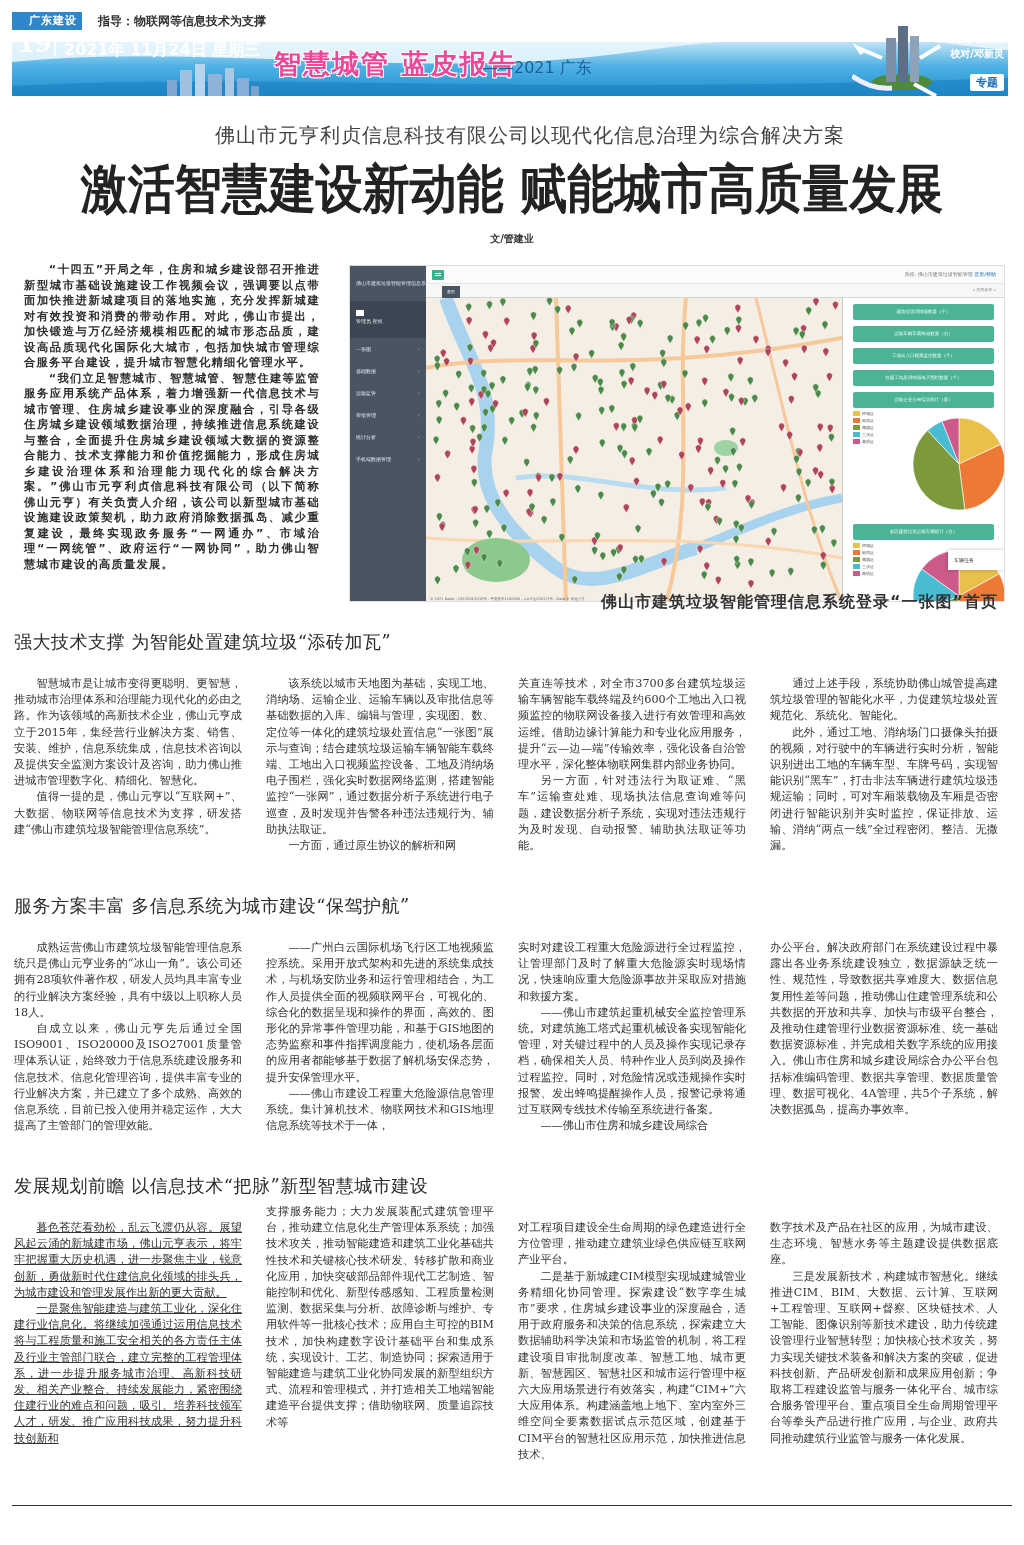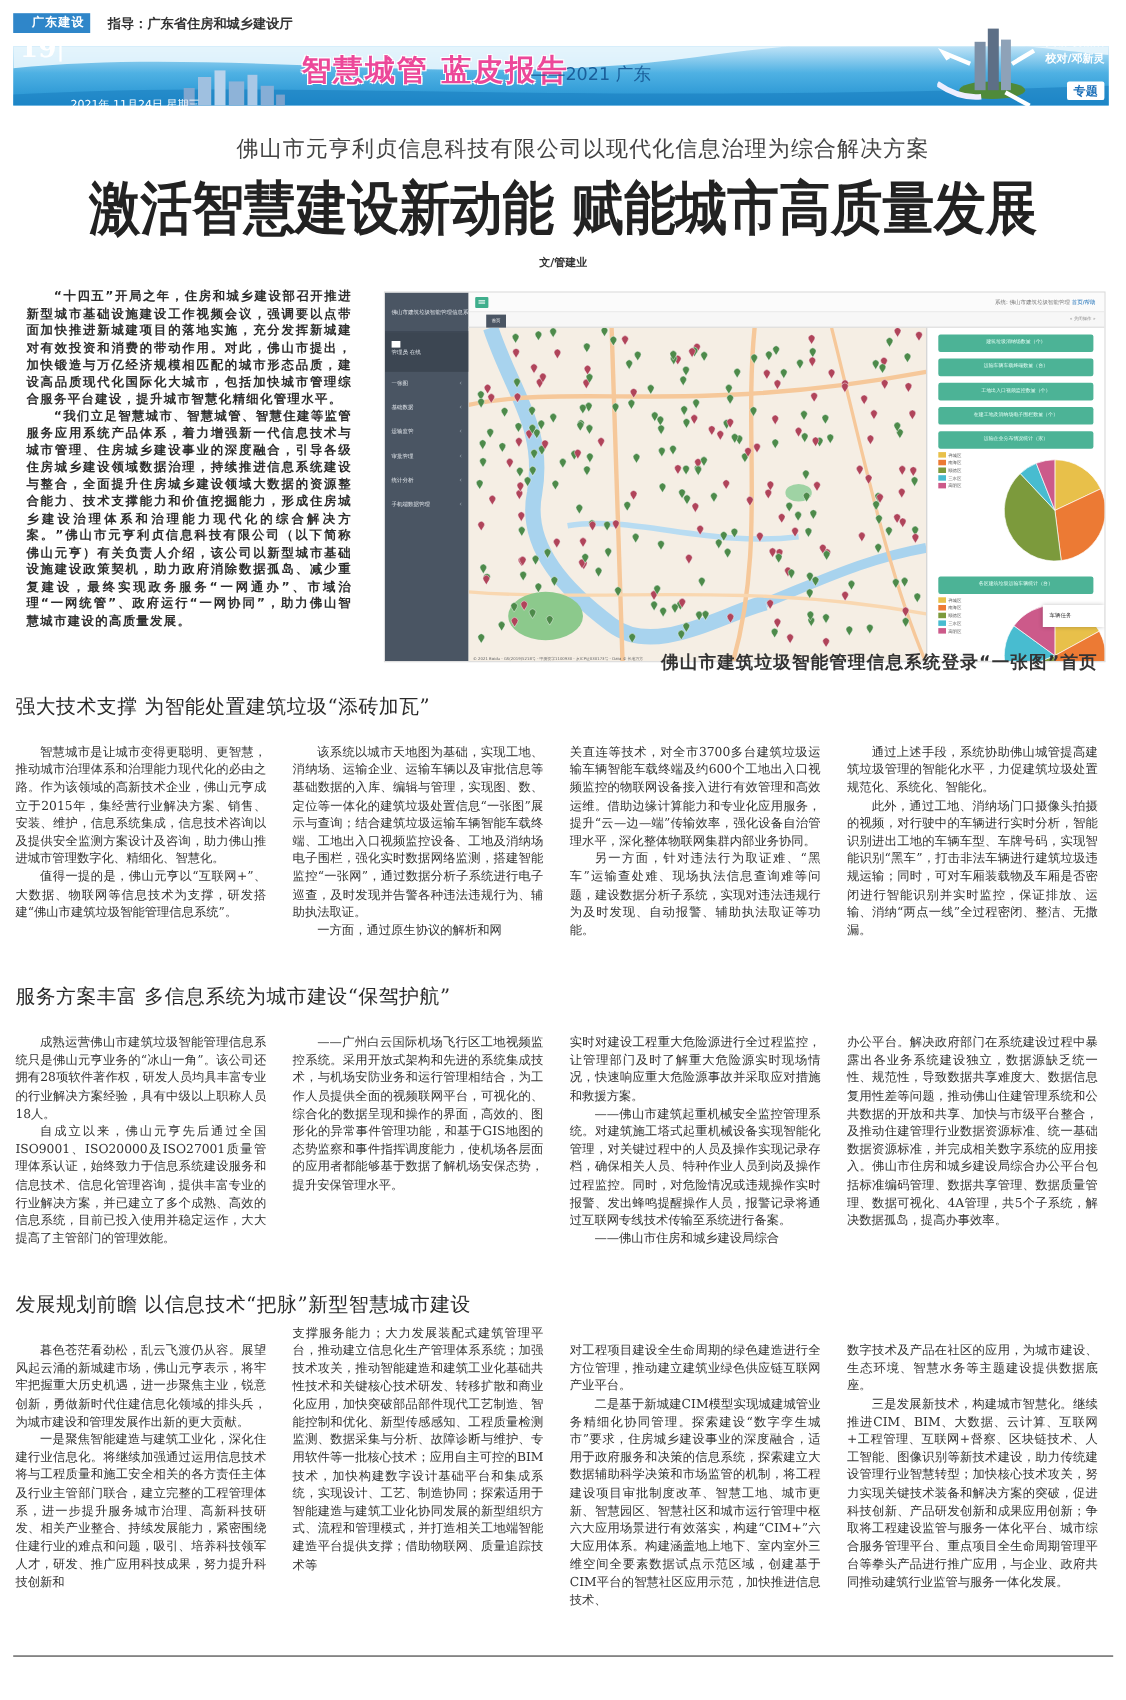--- a/index.html
+++ b/index.html
@@ -18,21 +18,21 @@
     .banner {
       position: absolute; left: 0; top: 34px; width: 996px; height: 54px;
       background: linear-gradient(180deg, #bfe3f7 0%, #4fb1e3 45%, #1f8fd0 100%);
       overflow: hidden;
     }
     .banner .wave {
       position: absolute; left: 0; top: 0; width: 996px; height: 54px;
     }
     .page-num { position: absolute; left: 6px; top: 22px; font-family: "DejaVu Serif", serif; font-size: 24px; font-weight: bold; color: #fff; line-height: 28px; }
     .page-sep { position: absolute; left: 42px; top: 24px; width: 2px; height: 24px; background: #fff; }
-    .date { position: absolute; left: 52px; top: 32px; font-size: 10px; color: #fff; font-weight: normal; margin-top: 48px; }
+    .date { position: absolute; left: 52px; top: 32px; font-size: 16px; color: #fff; font-weight: bold; }
     .buildings { position: absolute; left: 150px; top: 20px; width: 100px; height: 44px; }
     .banner-title {
       position: absolute; left: 262px; top: 38px; font-size: 27px; font-weight: bold; color: #ec4899;
       letter-spacing: 2px; text-shadow: 1px 1px 0 #fff, -1px -1px 0 #fff, 1px -1px 0 #fff, -1px 1px 0 #fff;
     }
     .banner-sub { position: absolute; left: 470px; top: 50px; font-size: 16px; color: #1b5f9a; }
     .city-graphic { position: absolute; left: 840px; top: 10px; width: 90px; height: 80px; }
     .credits { position: absolute; right: 4px; top: 8px; text-align: right; font-size: 10px; font-weight: bold; color: #fff; line-height: 15px; }
     .column-tag {
       position: absolute; right: 4px; top: 66px; background: #fff; color: #1b6fb8;
@@ -86,21 +86,21 @@
     }
     .col p { text-indent: 2em; }
     .col p.cont { text-indent: 0; }
     .rule { position: absolute; left: 12px; width: 1000px; top: 1505px; height: 1px; background: #333; }
   </style>
 </head>
 <body>
 
 <div class="masthead">
   <div class="paper-badge">广东建设报</div>
-  <div class="guide">指导：广东省住房和城乡建设厅</div>
+  <div class="guide">指导：物联网等信息技术为支撑</div>
   <div class="banner">
     <svg class="wave" viewBox="0 0 996 54" preserveAspectRatio="none">
       <path d="M0 20 C200 0 400 40 620 10 S900 0 996 8 L996 0 L0 0 Z" fill="#e9f6fd" opacity="0.9"></path>
       <path d="M0 44 C250 30 500 54 996 36 L996 54 L0 54 Z" fill="#1a7fc0" opacity="0.6"></path>
     </svg>
     <svg class="buildings" viewBox="0 0 100 44">
       <rect x="5" y="18" width="10" height="26" fill="#7fa6cf"></rect>
       <rect x="18" y="8" width="12" height="36" fill="#9fc0e0"></rect>
       <rect x="33" y="2" width="10" height="42" fill="#b8d3ec"></rect>
       <rect x="46" y="12" width="14" height="32" fill="#8eb3d8"></rect>
@@ -531,34 +531,35 @@
   </div>
 
 <div class="sec-title" style="top:894px;">服务方案丰富  多信息系统为城市建设“保驾护航”</div>
 <div id="sec-1">
     <div class="col" style="left: 14px; top: 940px;">
       <p>成熟运营佛山市建筑垃圾智能管理信息系统只是佛山元亨业务的“冰山一角”。该公司还拥有28项软件著作权，研发人员均具丰富专业的行业解决方案经验，具有中级以上职称人员18人。</p>
       <p>自成立以来，佛山元亨先后通过全国ISO9001、ISO20000及ISO27001质量管理体系认证，始终致力于信息系统建设服务和信息技术、信息化管理咨询，提供丰富专业的行业解决方案，并已建立了多个成熟、高效的信息系统，目前已投入使用并稳定运作，大大提高了主管部门的管理效能。</p>
     </div>
     <div class="col" style="left: 266px; top: 940px;">
       <p>——广州白云国际机场飞行区工地视频监控系统。采用开放式架构和先进的系统集成技术，与机场安防业务和运行管理相结合，为工作人员提供全面的视频联网平台，可视化的、综合化的数据呈现和操作的界面，高效的、图形化的异常事件管理功能，和基于GIS地图的态势监察和事件指挥调度能力，使机场各层面的应用者都能够基于数据了解机场安保态势，提升安保管理水平。</p>
+      <p>——佛山市建设工程重大危险源信息管理系统。集计算机技术、物联网技术和GIS地理信息系统等技术于一体，</p>
     </div>
     <div class="col" style="left: 518px; top: 940px;">
       <p class="cont">实时对建设工程重大危险源进行全过程监控，让管理部门及时了解重大危险源实时现场情况，快速响应重大危险源事故并采取应对措施和救援方案。</p>
       <p>——佛山市建筑起重机械安全监控管理系统。对建筑施工塔式起重机械设备实现智能化管理，对关键过程中的人员及操作实现记录存档，确保相关人员、特种作业人员到岗及操作过程监控。同时，对危险情况或违规操作实时报警、发出蜂鸣提醒操作人员，报警记录将通过互联网专线技术传输至系统进行备案。</p>
       <p>——佛山市住房和城乡建设局综合</p>
     </div>
     <div class="col" style="left: 770px; top: 940px;">
       <p class="cont">办公平台。解决政府部门在系统建设过程中暴露出各业务系统建设独立，数据源缺乏统一性、规范性，导致数据共享难度大、数据信息复用性差等问题，推动佛山住建管理系统和公共数据的开放和共享、加快与市级平台整合，及推动住建管理行业数据资源标准、统一基础数据资源标准，并完成相关数字系统的应用接入。佛山市住房和城乡建设局综合办公平台包括标准编码管理、数据共享管理、数据质量管理、数据可视化、4A管理，共5个子系统，解决数据孤岛，提高办事效率。</p>
     </div>
   </div>
 
 <div class="sec-title" style="top:1174px;">发展规划前瞻  以信息技术“把脉”新型智慧城市建设</div>
 <div id="sec-2">
-    <div class="col" style="left: 14px; top: 1220px;">
+    <div class="col" style="left: 14px; top: 1220px; text-decoration: underline;">
       <p>暮色苍茫看劲松，乱云飞渡仍从容。展望风起云涌的新城建市场，佛山元亨表示，将牢牢把握重大历史机遇，进一步聚焦主业，锐意创新，勇做新时代住建信息化领域的排头兵，为城市建设和管理发展作出新的更大贡献。</p>
       <p>一是聚焦智能建造与建筑工业化，深化住建行业信息化。将继续加强通过运用信息技术将与工程质量和施工安全相关的各方责任主体及行业主管部门联合，建立完整的工程管理体系，进一步提升服务城市治理、高新科技研发、相关产业整合、持续发展能力，紧密围绕住建行业的难点和问题，吸引、培养科技领军人才，研发、推广应用科技成果，努力提升科技创新和</p>
     </div>
     <div class="col" style="left: 266px; top: 1156px; margin-top: 48px;">
       <p class="cont">支撑服务能力；大力发展装配式建筑管理平台，推动建立信息化生产管理体系系统；加强技术攻关，推动智能建造和建筑工业化基础共性技术和关键核心技术研发、转移扩散和商业化应用，加快突破部品部件现代工艺制造、智能控制和优化、新型传感感知、工程质量检测监测、数据采集与分析、故障诊断与维护、专用软件等一批核心技术；应用自主可控的BIM技术，加快构建数字设计基础平台和集成系统，实现设计、工艺、制造协同；探索适用于智能建造与建筑工业化协同发展的新型组织方式、流程和管理模式，并打造相关工地端智能建造平台提供支撑；借助物联网、质量追踪技术等</p>
     </div>
     <div class="col" style="left: 518px; top: 1220px;">
       <p class="cont">对工程项目建设全生命周期的绿色建造进行全方位管理，推动建立建筑业绿色供应链互联网产业平台。</p>
       <p>二是基于新城建CIM模型实现城建城管业务精细化协同管理。探索建设“数字孪生城市”要求，住房城乡建设事业的深度融合，适用于政府服务和决策的信息系统，探索建立大数据辅助科学决策和市场监管的机制，将工程建设项目审批制度改革、智慧工地、城市更新、智慧园区、智慧社区和城市运行管理中枢六大应用场景进行有效落实，构建“CIM+”六大应用体系。构建涵盖地上地下、室内室外三维空间全要素数据试点示范区域，创建基于CIM平台的智慧社区应用示范，加快推进信息技术、</p>
     </div>

